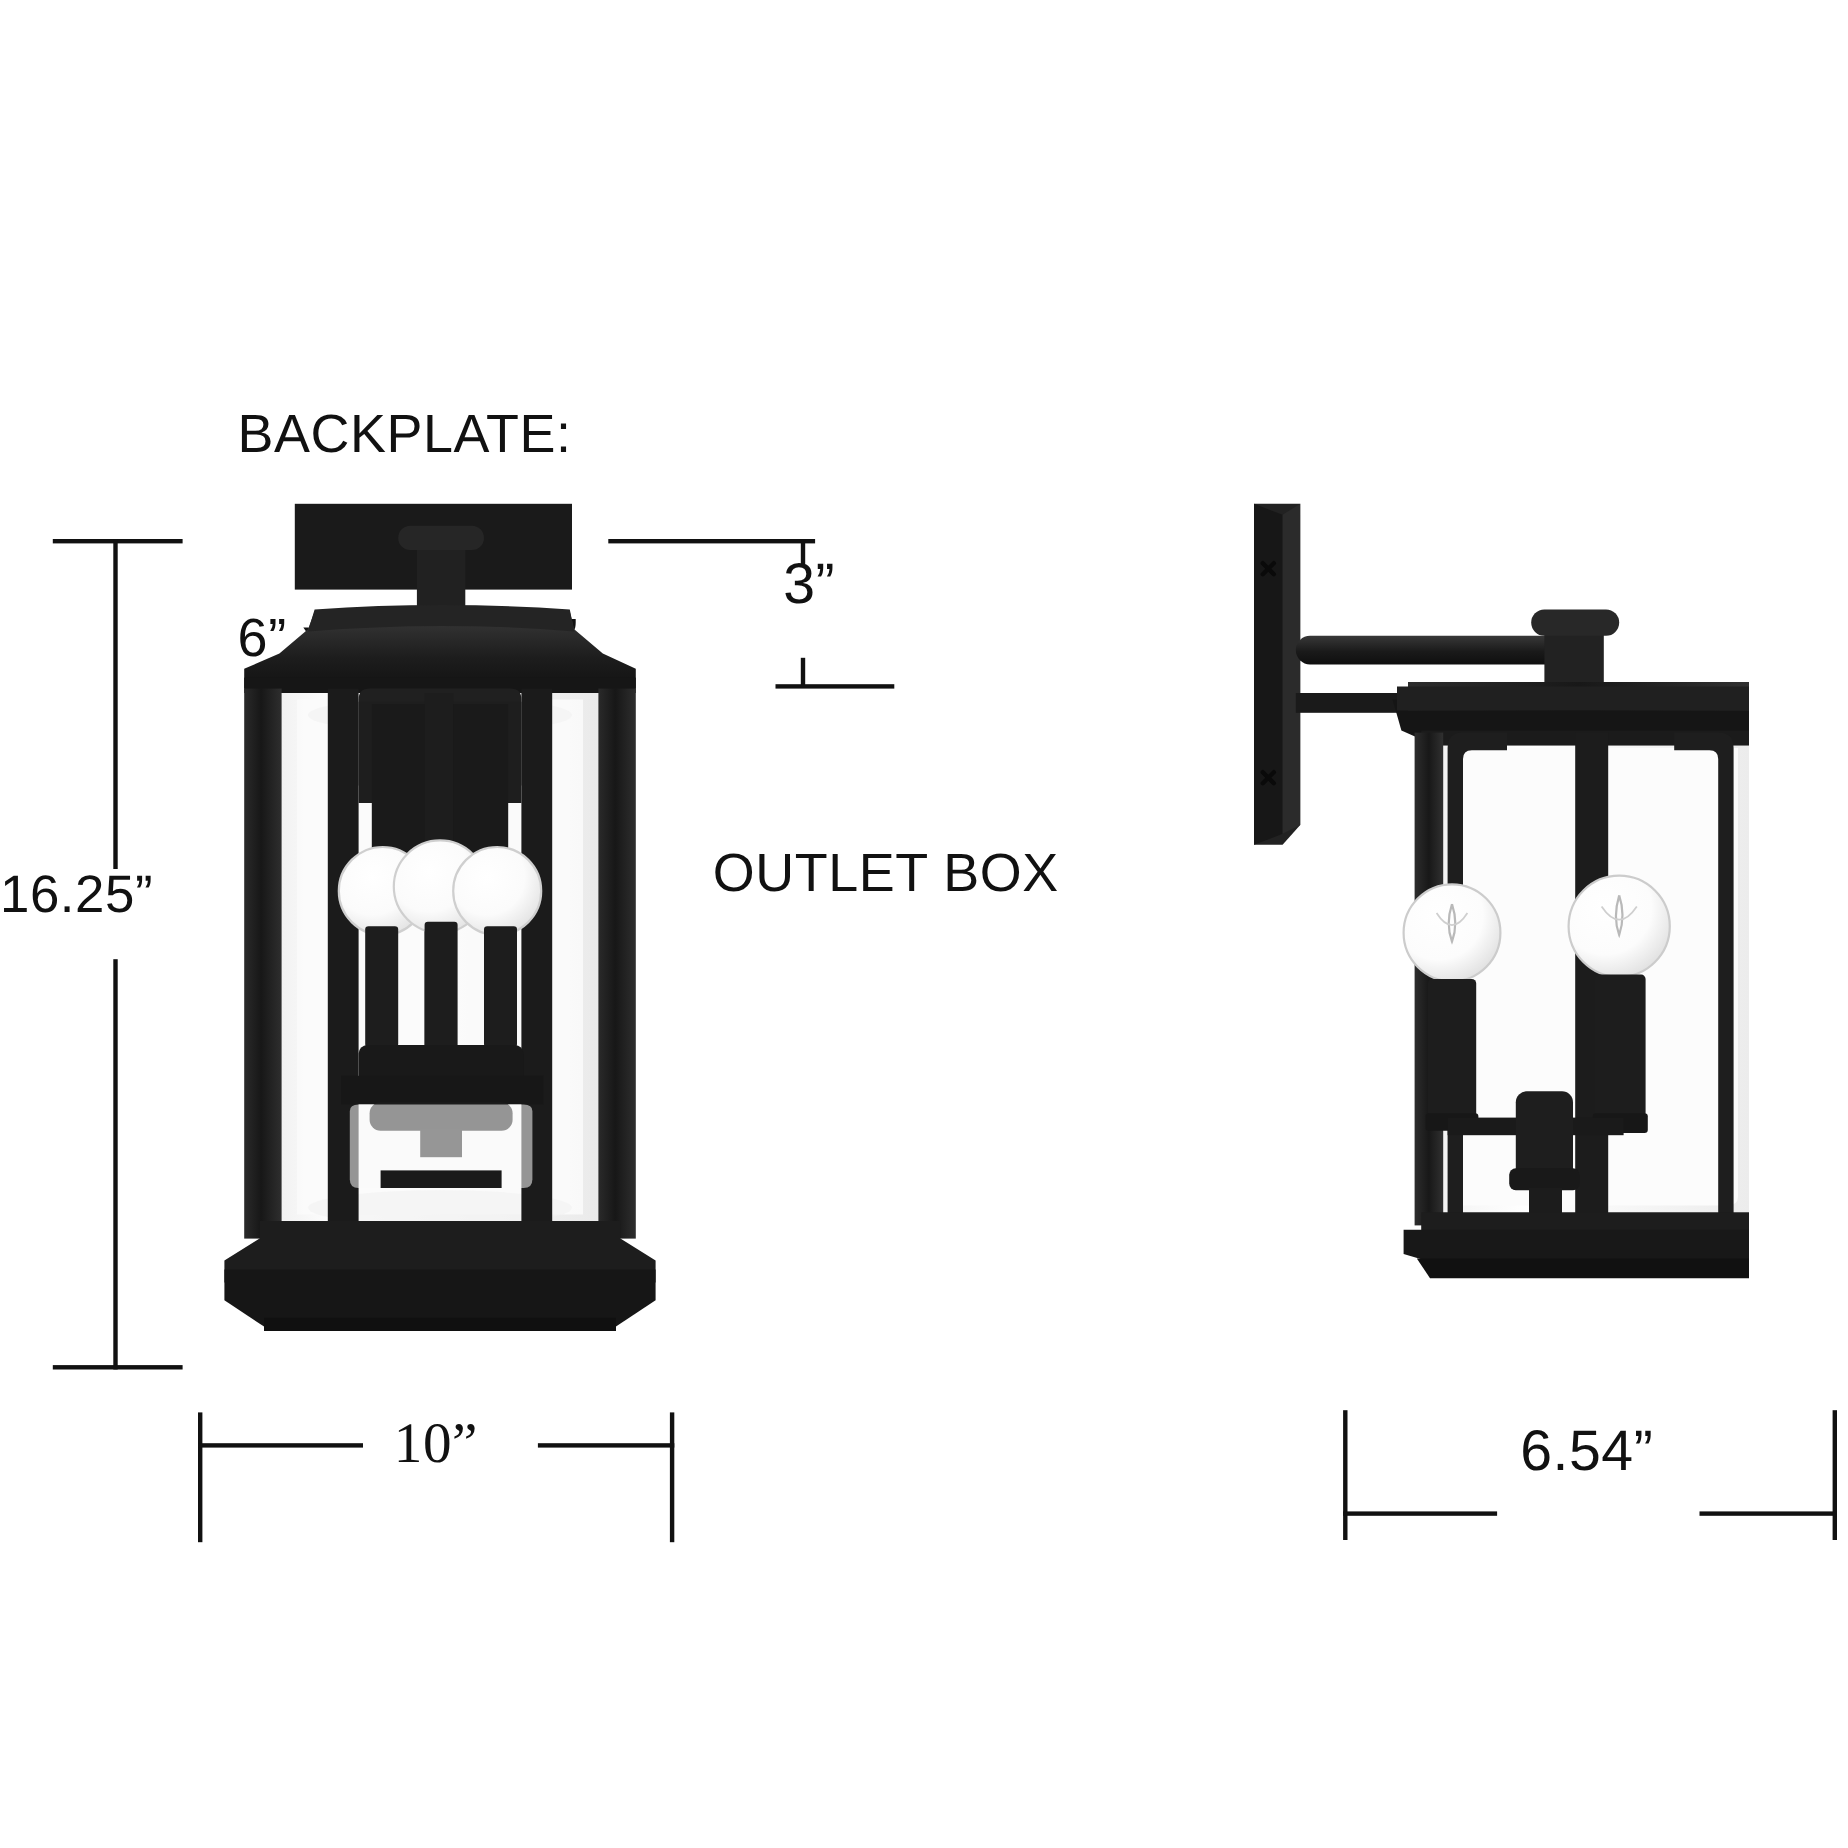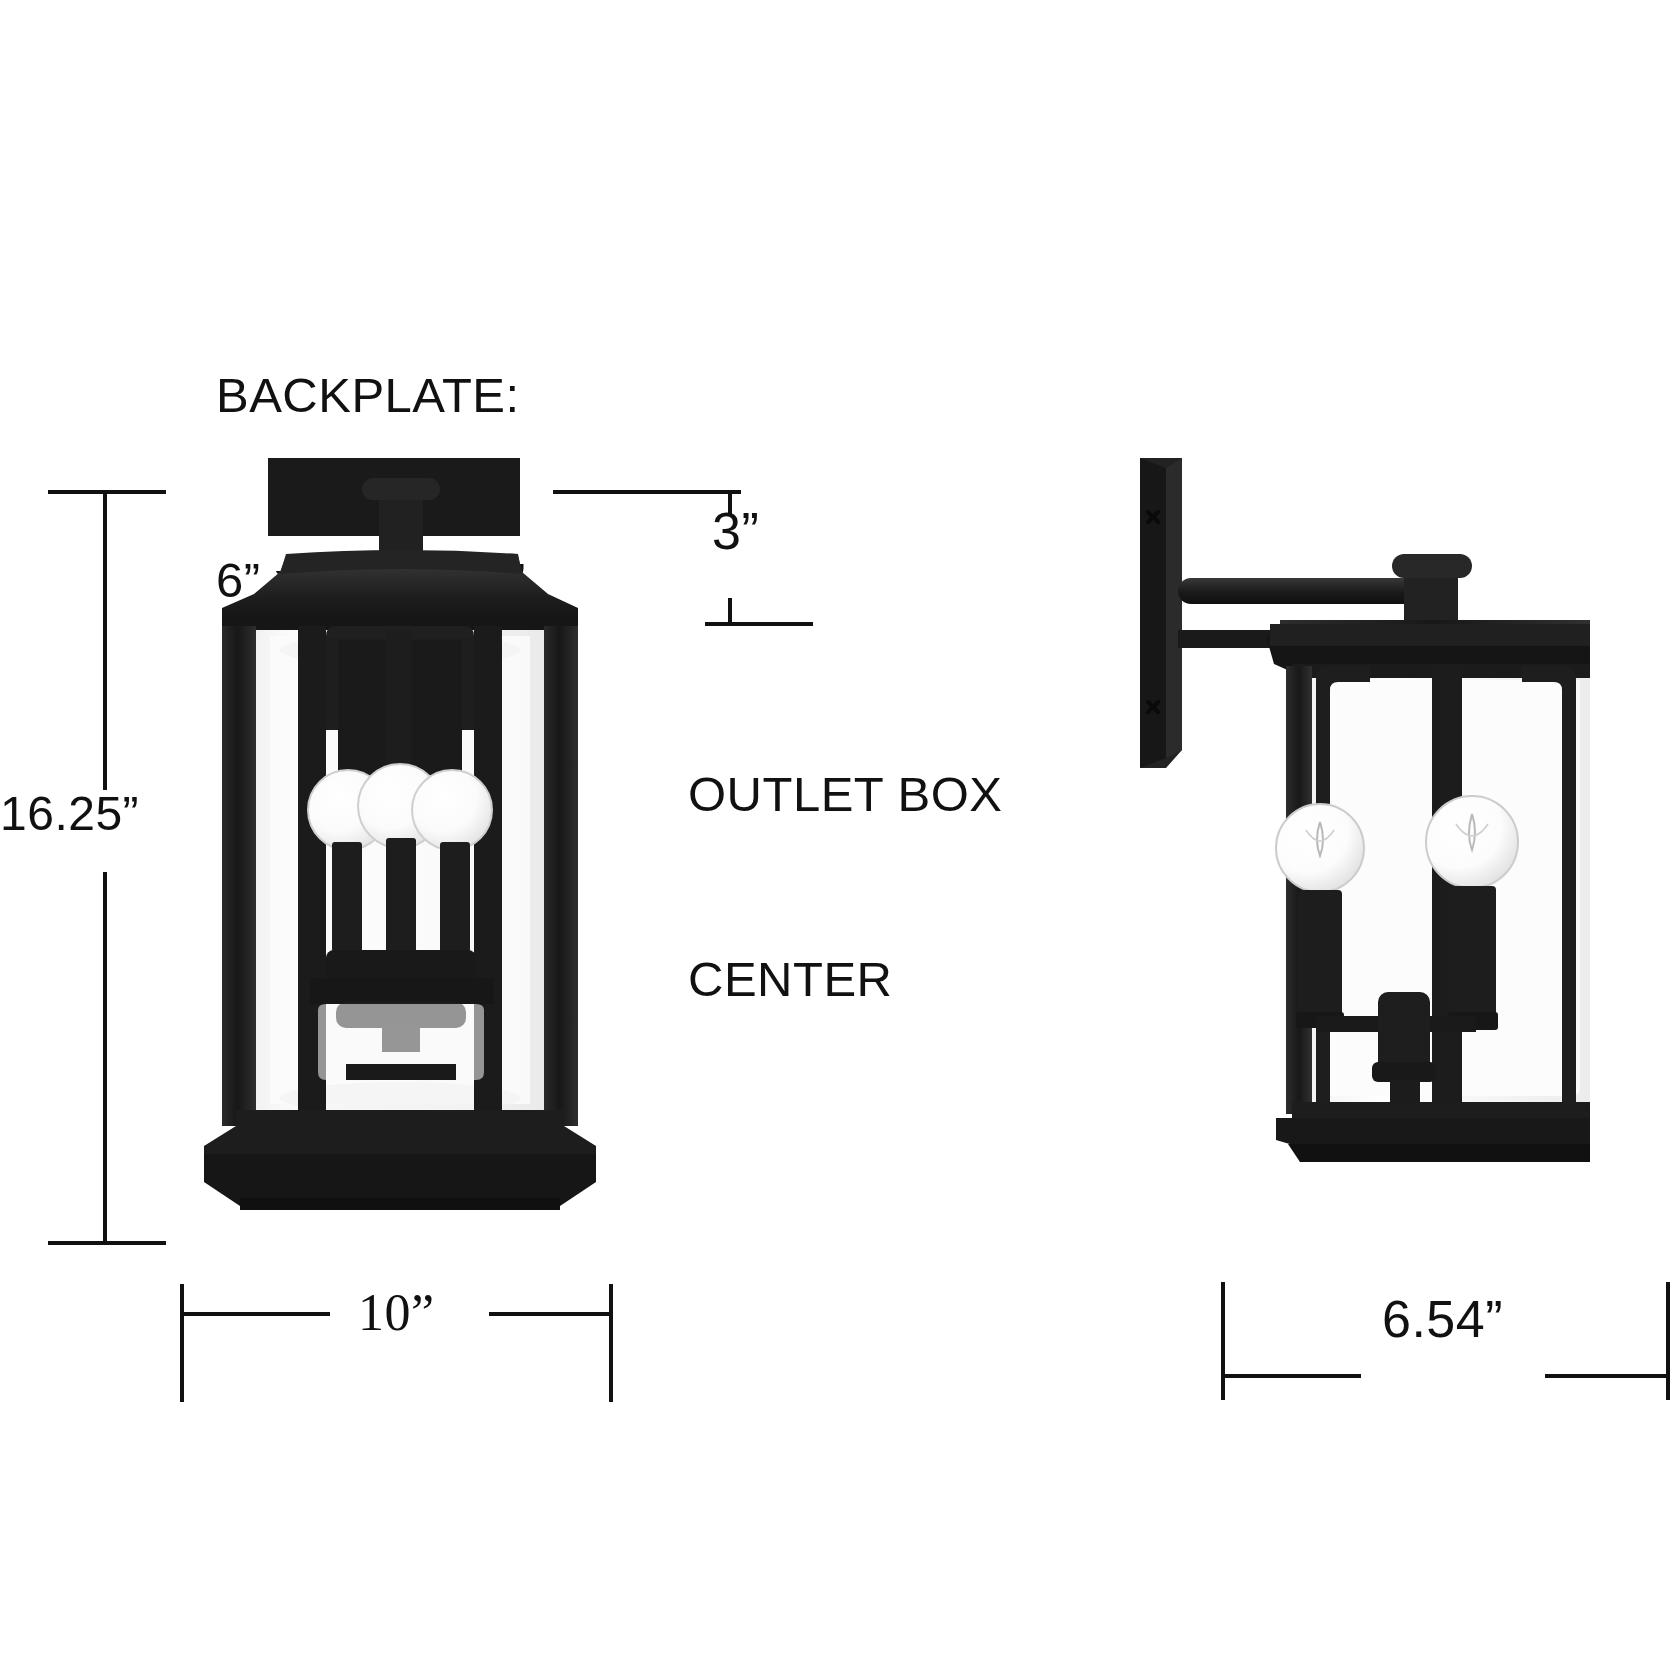--- a/index.html
+++ b/index.html
@@ -18,23 +18,22 @@
 </head>
 <body>
 
 <div id="stage">
 
   <div class="lbl" style="left:216px;top:246px;font-size:49px;">
     <div>BACKPLATE:</div>
     <div style="margin-top:6px;">6” x 6” x 0.75”</div>
   </div>
 
-  <div class="lbl" style="left:688px;top:645px;font-size:49px;">
+  <div class="lbl" style="left:648px;top:645px;font-size:49px;">
     <div>OUTLET BOX</div>
-    <div style="margin-top:6px;">CENTER</div>
   </div>
 
   <div class="dimline dh" style="left:48px;top:490px;width:118px;"></div>
   <div class="dimline dv" style="left:103px;top:490px;height:300px;"></div>
   <div class="lbl" style="left:0px;top:785px;font-size:48px;">16.25”</div>
   <div class="dimline dv" style="left:103px;top:872px;height:373px;"></div>
   <div class="dimline dh" style="left:48px;top:1241px;width:118px;"></div>
 
   <div class="dimline dh" style="left:553px;top:490px;width:188px;"></div>
   <div class="dimline dv" style="left:728px;top:490px;height:24px;"></div>

